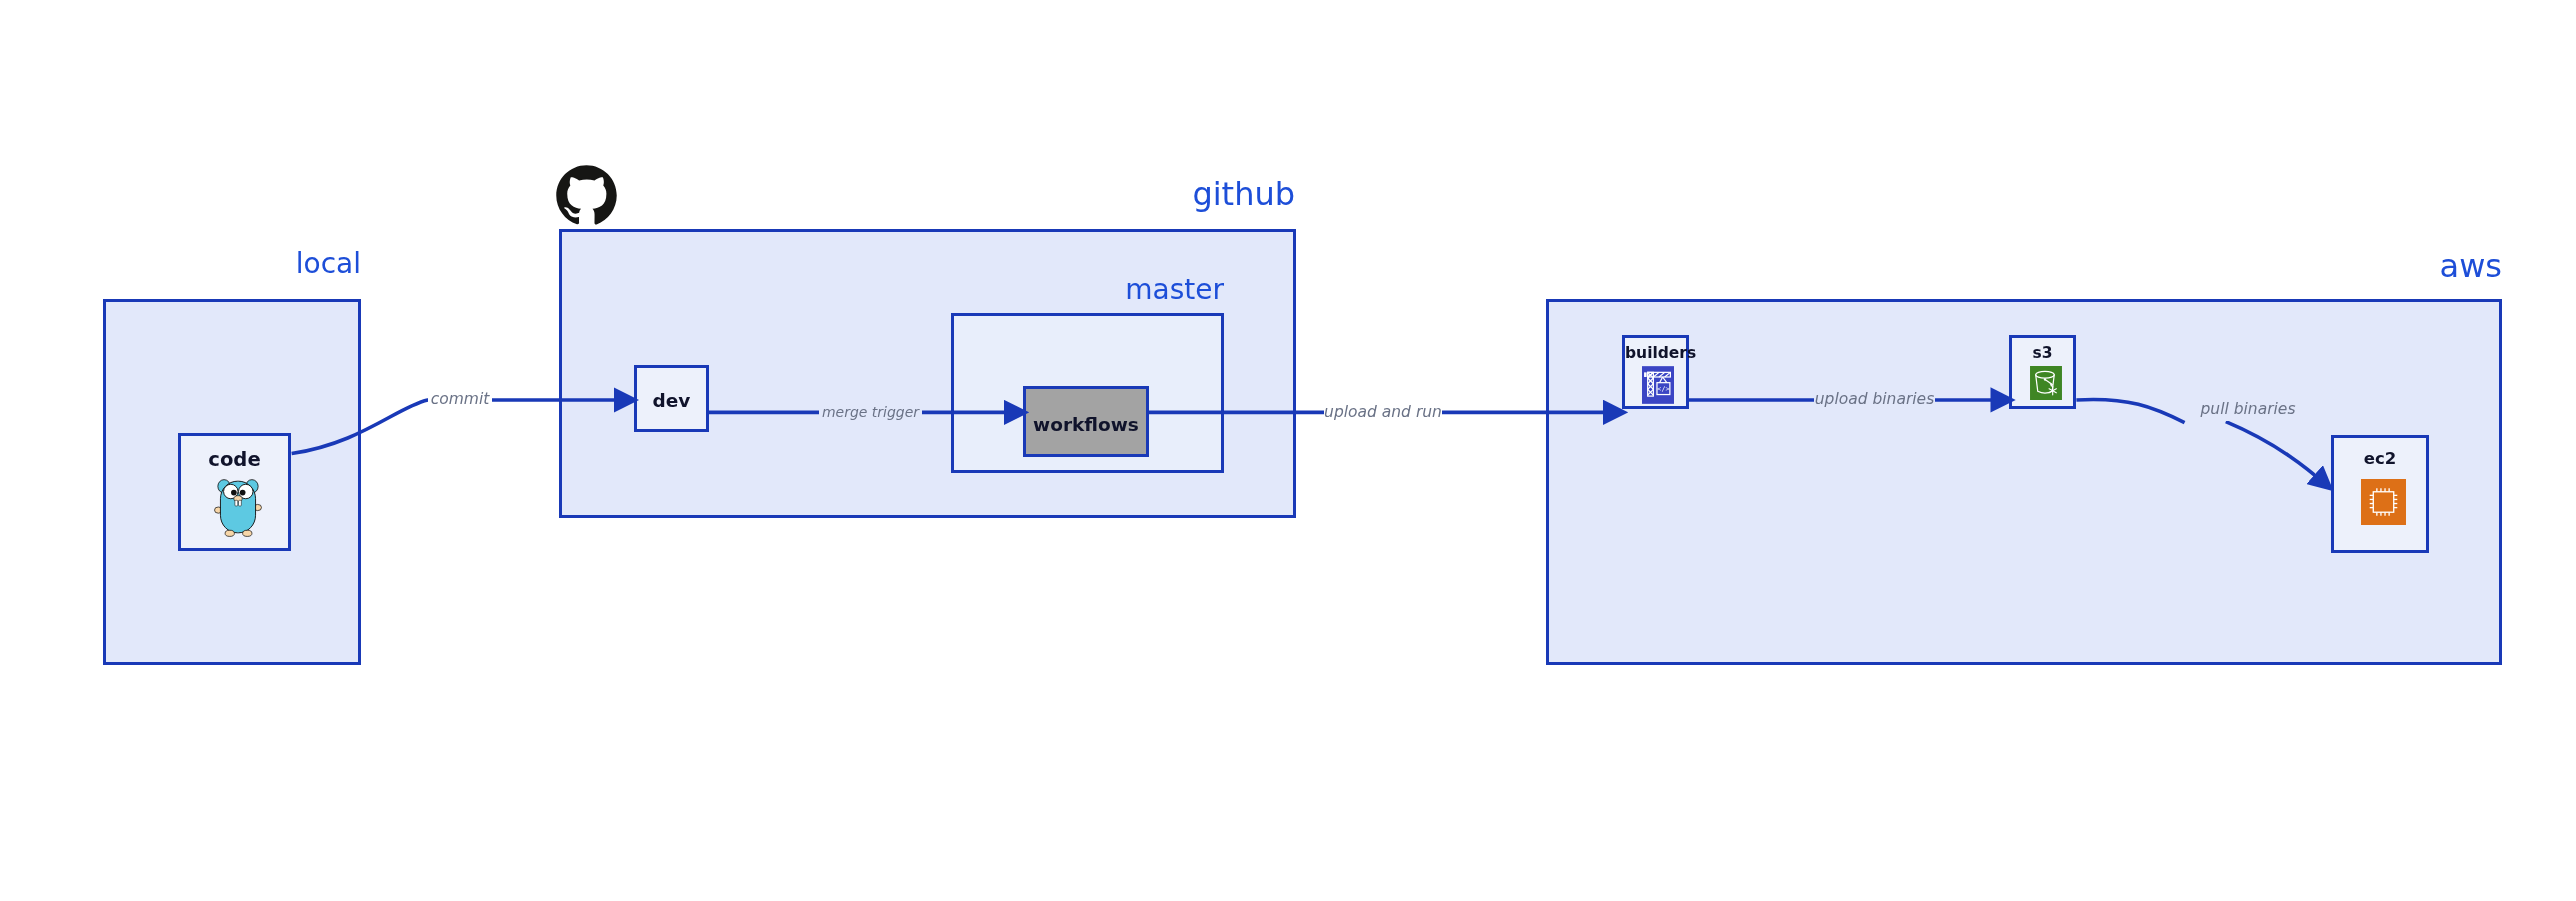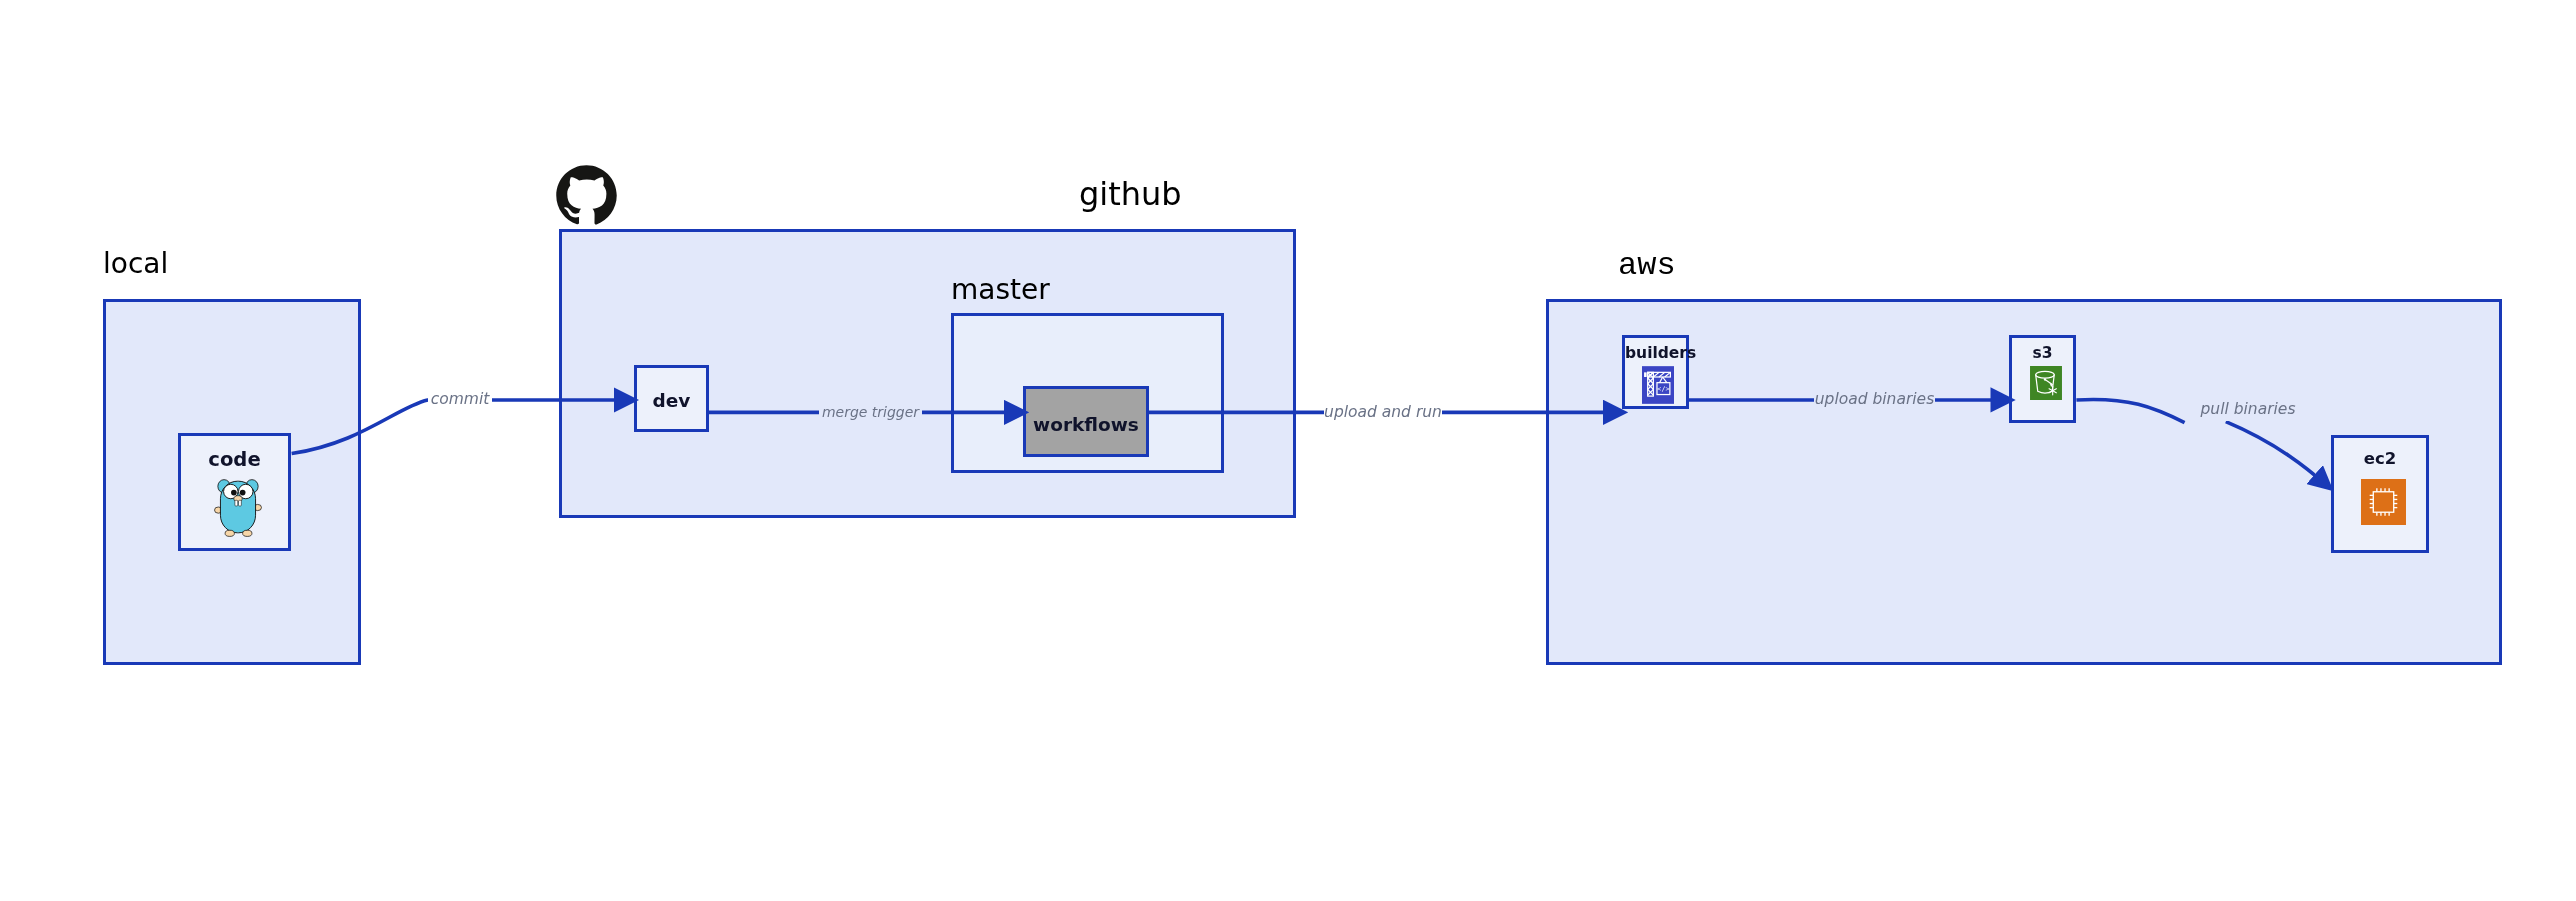--- a/index.html
+++ b/index.html
@@ -32,24 +32,24 @@
     background: #E2E8FA;
     border: 3.6px solid #1939B7;
     box-sizing: border-box;
   }
   .group-box.nested {
     background: #E8EEFB;
     border-width: 3.1px;
   }
   .group-label {
     position: absolute;
-    color: #000000;
+    color: #1d4ed8;
     font-weight: 400;
     white-space: nowrap;
-    text-align: left;
+    text-align: right;
   }
   .node-box {
     position: absolute;
     background: #EDF1FB;
     border: 3.1px solid #1939B7;
     box-sizing: border-box;
   }
   .node-box.plain {
     background: #a3a3a3;
   }
@@ -139,21 +139,21 @@
     <div class="node-label" style="top:21.6px; font-size:18.5px;">dev</div>
   </div>
 
   <div class="group-label" style="left:951px; top:273px; width:273px; font-size:28px;">master</div>
   <div class="group-box nested" style="left:951px; top:313px; width:273px; height:160px;"></div>
 
   <div class="node-box plain" style="left:1023px; top:386px; width:126px; height:71px;">
     <div class="node-label" style="top:25px; font-size:18.5px;">workflows</div>
   </div>
 
-  <div class="group-label" style="left:1618px; top:247px; width:956px; font-size:32px;font-family:Liberation Mono, monospace;">aws</div>
+  <div class="group-label" style="left:1546px; top:247px; width:956px; font-size:32px;">aws</div>
   <div class="group-box" style="left:1546px; top:299px; width:956px; height:366px;"></div>
 
   <div class="node-box" style="left:1622px; top:335px; width:67px; height:74px;">
     <div class="node-label" style="top:6.2px; font-size:15.5px;">builders</div>
     <div class="icon-wrap" style="left:17px; top:28px; width:32px; height:38px;">
       <svg viewBox="0 0 62 73" width="32" height="38" xmlns="http://www.w3.org/2000/svg">
         <rect x="0" y="0" width="62" height="73" fill="#3B45C4"></rect>
         <g stroke="#fff" stroke-width="2.4" fill="none">
 
           <rect x="11" y="12" width="11" height="46"></rect>
@@ -177,21 +177,21 @@
           <line x1="40" y1="21" x2="34" y2="32"></line>
           <line x1="40" y1="21" x2="48" y2="32"></line>
 
           <rect x="29" y="32" width="25" height="23"></rect>
         </g>
         <text x="41.5" y="48.5" font-family="DejaVu Sans Mono, monospace" font-size="13" fill="#fff" text-anchor="middle">&lt;/&gt;</text>
       </svg>
     </div>
   </div>
 
-  <div class="node-box" style="left:2009px; top:335px; width:67px; height:88px;padding-left:38px;">
+  <div class="node-box" style="left:2009px; top:335px; width:67px; height:74px;padding-left:38px;">
     <div class="node-label" style="top:6.2px; font-size:15.5px;">s3</div>
     <div class="icon-wrap" style="left:17.5px; top:28px; width:32px; height:34px;">
       <svg viewBox="0 0 62 66" width="32" height="34" xmlns="http://www.w3.org/2000/svg">
         <rect x="0" y="0" width="62" height="66" fill="#3F8624"></rect>
         <g stroke="#fff" stroke-width="2.4" fill="none" stroke-linecap="round">
           <ellipse cx="29" cy="17" rx="18" ry="6.5"></ellipse>
           <path d="M11 17 L15 49 Q29 56 43 49 L47 17"></path>
           <line x1="29" y1="26" x2="42" y2="35"></line>
           <circle cx="29" cy="26" r="2.3" fill="#fff" stroke="none"></circle>
           <path d="M38 33 L45 36 L41 41 Z" fill="#fff" stroke="none"></path>

